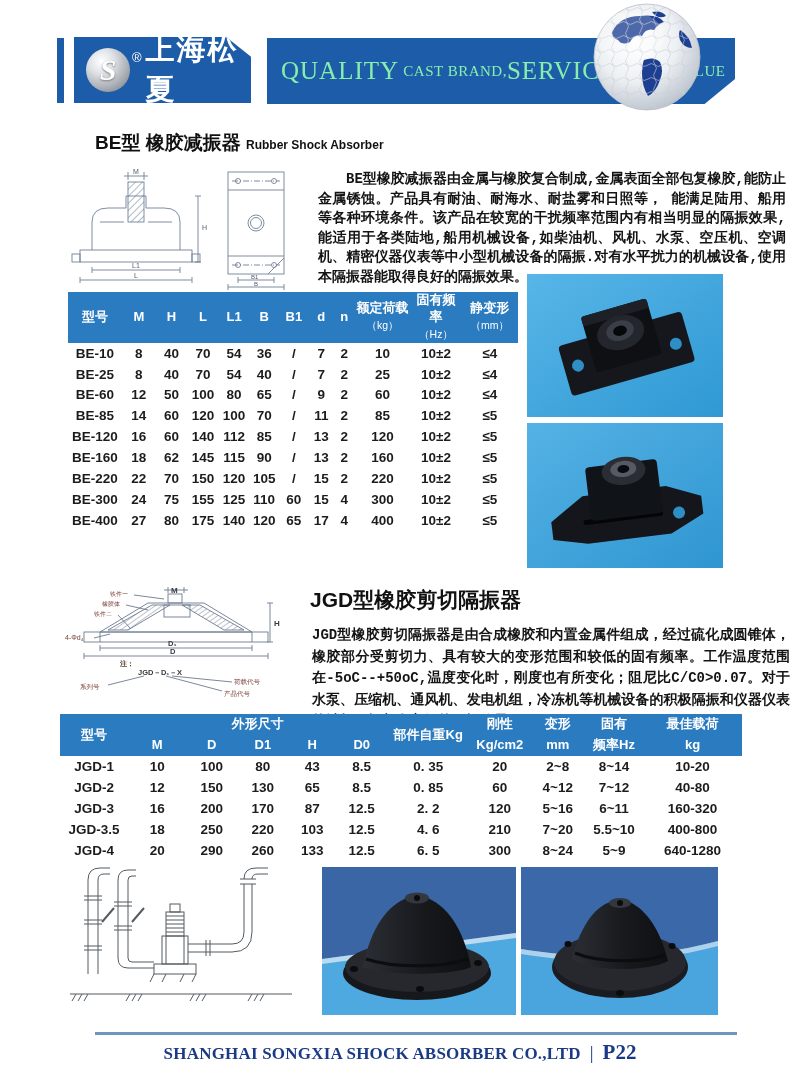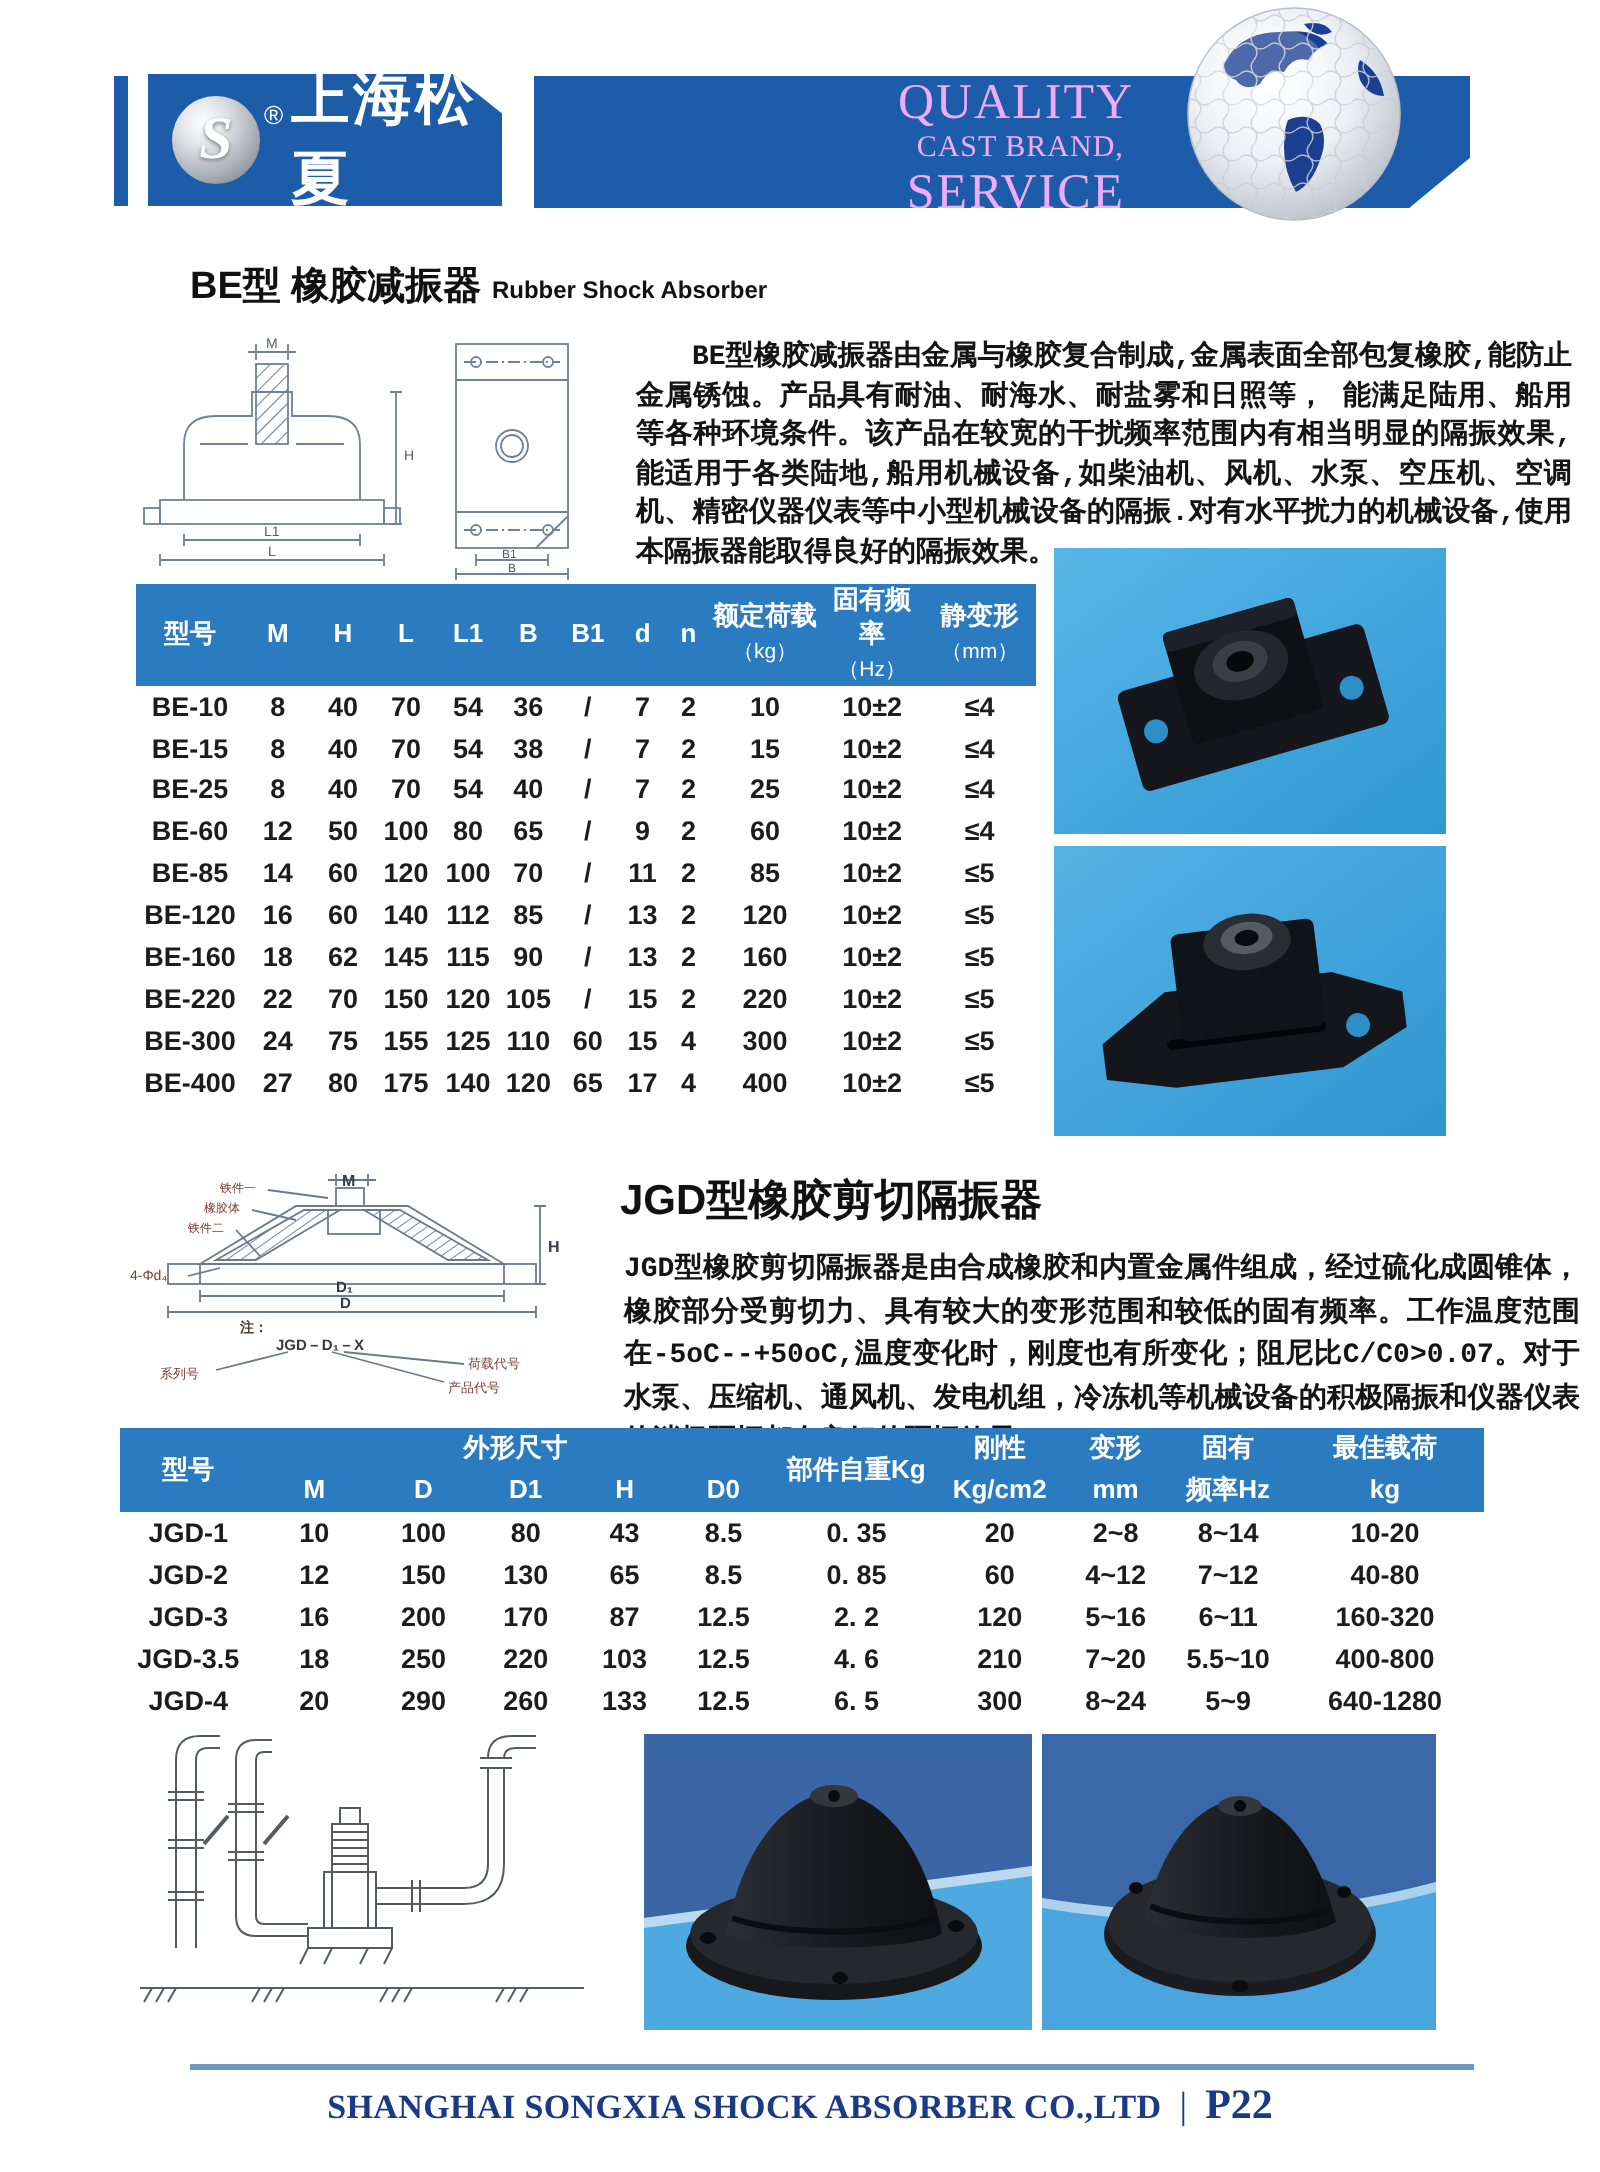--- a/index.html
+++ b/index.html
@@ -15,21 +15,21 @@
   .logo-sphere{width:44px;height:44px;border-radius:50%;flex:0 0 auto;
                background:radial-gradient(circle at 35% 30%,#ffffff 0%,#dfe2e6 30%,#a8adb4 65%,#6f747b 100%);
                display:flex;align-items:center;justify-content:center;}
   .logo-s{font-family:"Liberation Serif",serif;font-style:italic;font-weight:700;
           font-size:30px;color:#fff;text-shadow:0 1px 2px #777;line-height:1;}
   .logo-reg{color:#fff;font-size:13px;margin:-26px 2px 0 2px;}
   .logo-cn{color:#fff;font-size:29px;font-weight:700;letter-spacing:2px;margin-left:2px;}
   .banner{left:267px;top:38px;width:468px;height:66px;background:#1c5ca8;
           clip-path:polygon(0 0,100% 0,100% 62%,93.5% 100%,0 100%);
           display:flex;align-items:center;padding-left:14px;box-sizing:border-box;
-          color:#f0abfc;font-family:"Liberation Serif",serif;white-space:pre;flex-direction:column;}
+          color:#86efac;font-family:"Liberation Serif",serif;white-space:pre;}
   .t-big{font-size:25px;letter-spacing:1px;}
   .t-small{font-size:15px;letter-spacing:0.5px;}
   .globe{left:592px;top:2px;width:110px;height:110px;}
 
   
   .be-title{left:95px;top:130px;font-size:19px;font-weight:700;color:#111;}
   .be-title .en{font-family:Liberation Sans, sans-serif;font-weight:600;font-size:12px;}
   .jgd-title{left:310px;top:586px;font-size:21px;font-weight:700;color:#111;}
 
   
@@ -203,34 +203,20 @@
             <td>54</td>
             <td>36</td>
             <td>/</td>
             <td>7</td>
             <td>2</td>
             <td>10</td>
             <td>10±2</td>
             <td>≤4</td>
           </tr>
           <tr>
-            <td>BE-15</td>
-            <td>8</td>
-            <td>40</td>
-            <td>70</td>
-            <td>54</td>
-            <td>38</td>
-            <td>/</td>
-            <td>7</td>
-            <td>2</td>
-            <td>15</td>
-            <td>10±2</td>
-            <td>≤4</td>
-          </tr>
-          <tr>
             <td>BE-25</td>
             <td>8</td>
             <td>40</td>
             <td>70</td>
             <td>54</td>
             <td>40</td>
             <td>/</td>
             <td>7</td>
             <td>2</td>
             <td>25</td>

